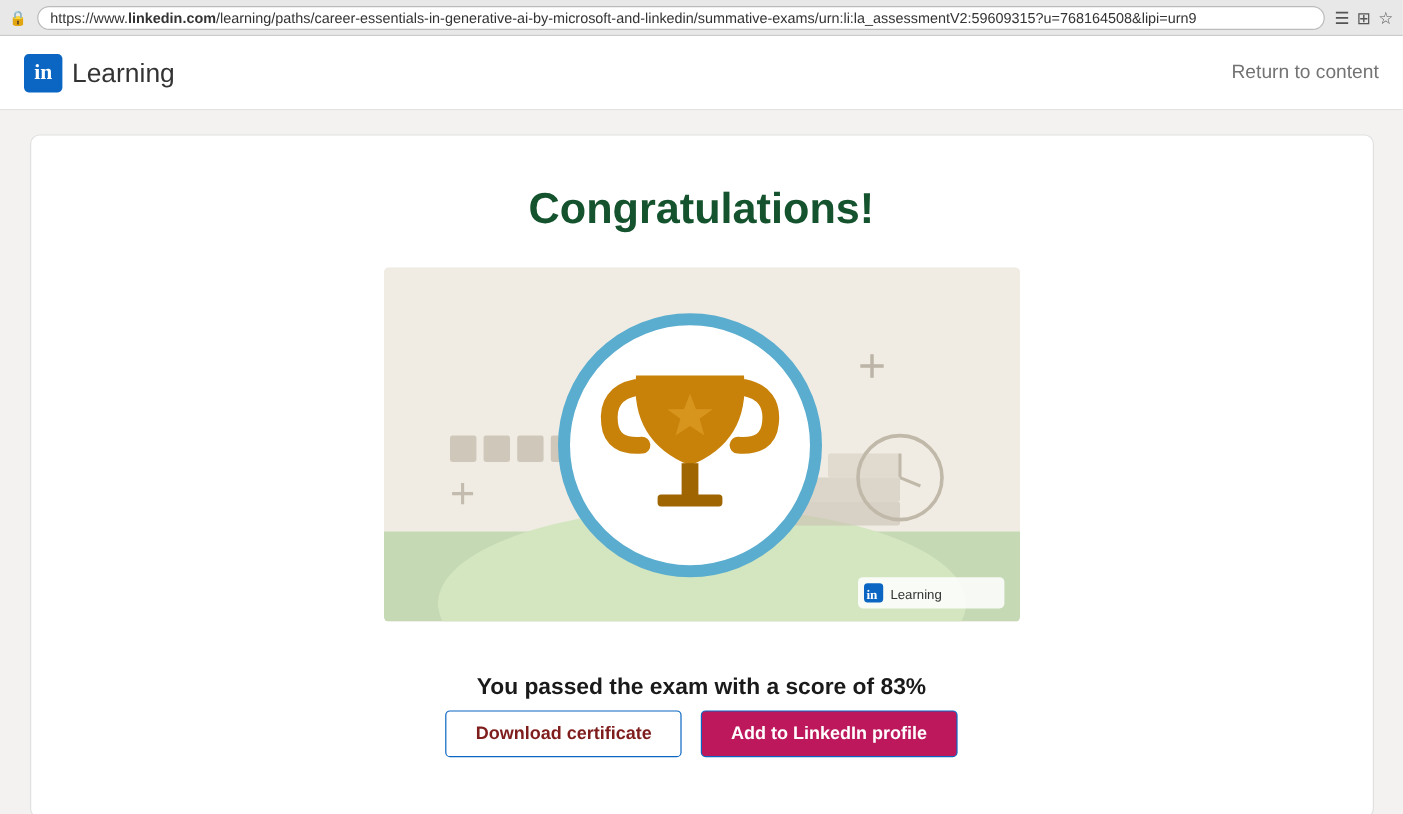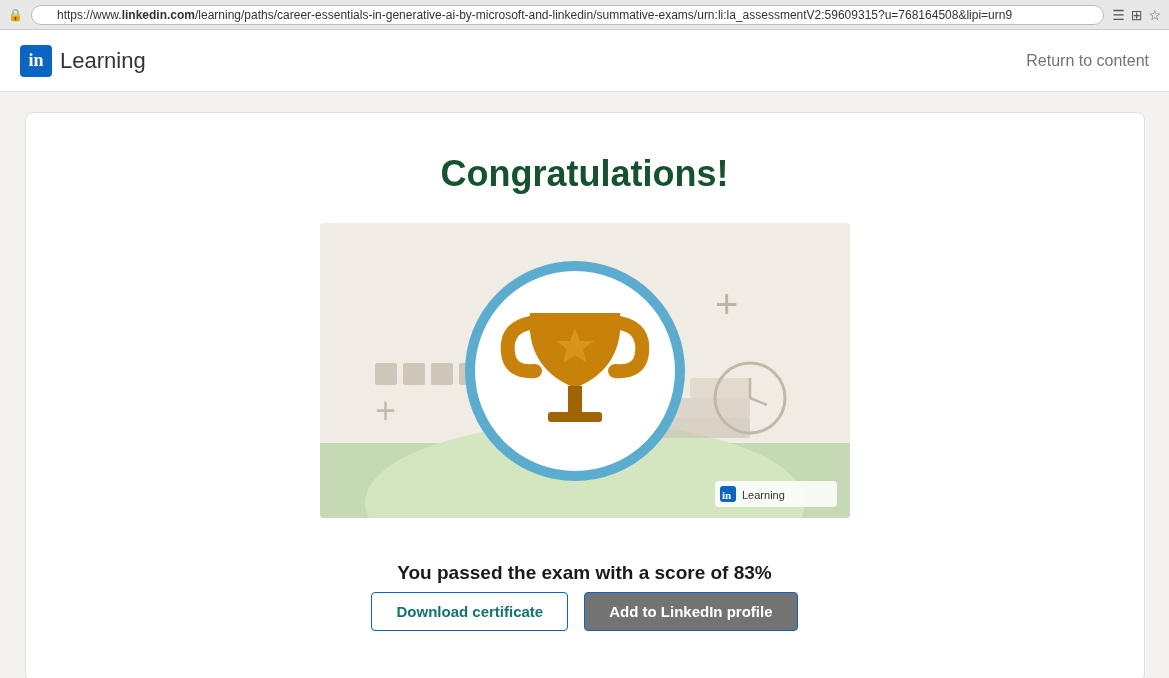--- a/index.html
+++ b/index.html
@@ -27,21 +27,21 @@
     }
     .browser-icons span {
       color: #555;
       font-size: 12px;
     }
     .url-bar {
       flex: 1;
       background: white;
       border: 1px solid #bbb;
       border-radius: 12px;
-      padding: 2px 25px;
+      padding: 2px 10px;
       font-size: 12px;
       color: #333;
       overflow: hidden;
       text-overflow: ellipsis;
       white-space: nowrap;
     }
     .url-bar strong { font-weight: bold; }
     .browser-right-icons {
       display: flex;
       align-items: center;
@@ -145,30 +145,30 @@
     .buttons {
       display: flex;
       gap: 16px;
       justify-content: center;
       align-items: center;
     }
     .btn-download {
       padding: 10px 24px;
       border: 1.5px solid #0a66c2;
       background: white;
-      color: #0f766e;
+      color: #7f1d1d;
       font-size: 15px;
       font-weight: 600;
       border-radius: 4px;
       cursor: pointer;
     }
     .btn-add {
       padding: 10px 24px;
       border: 1.5px solid #0a66c2;
-      background: #737373;
+      background: #be185d;
       color: white;
       font-size: 15px;
       font-weight: 600;
       border-radius: 4px;
       cursor: pointer;
     }
   </style>
 </head>
 <body>
 

